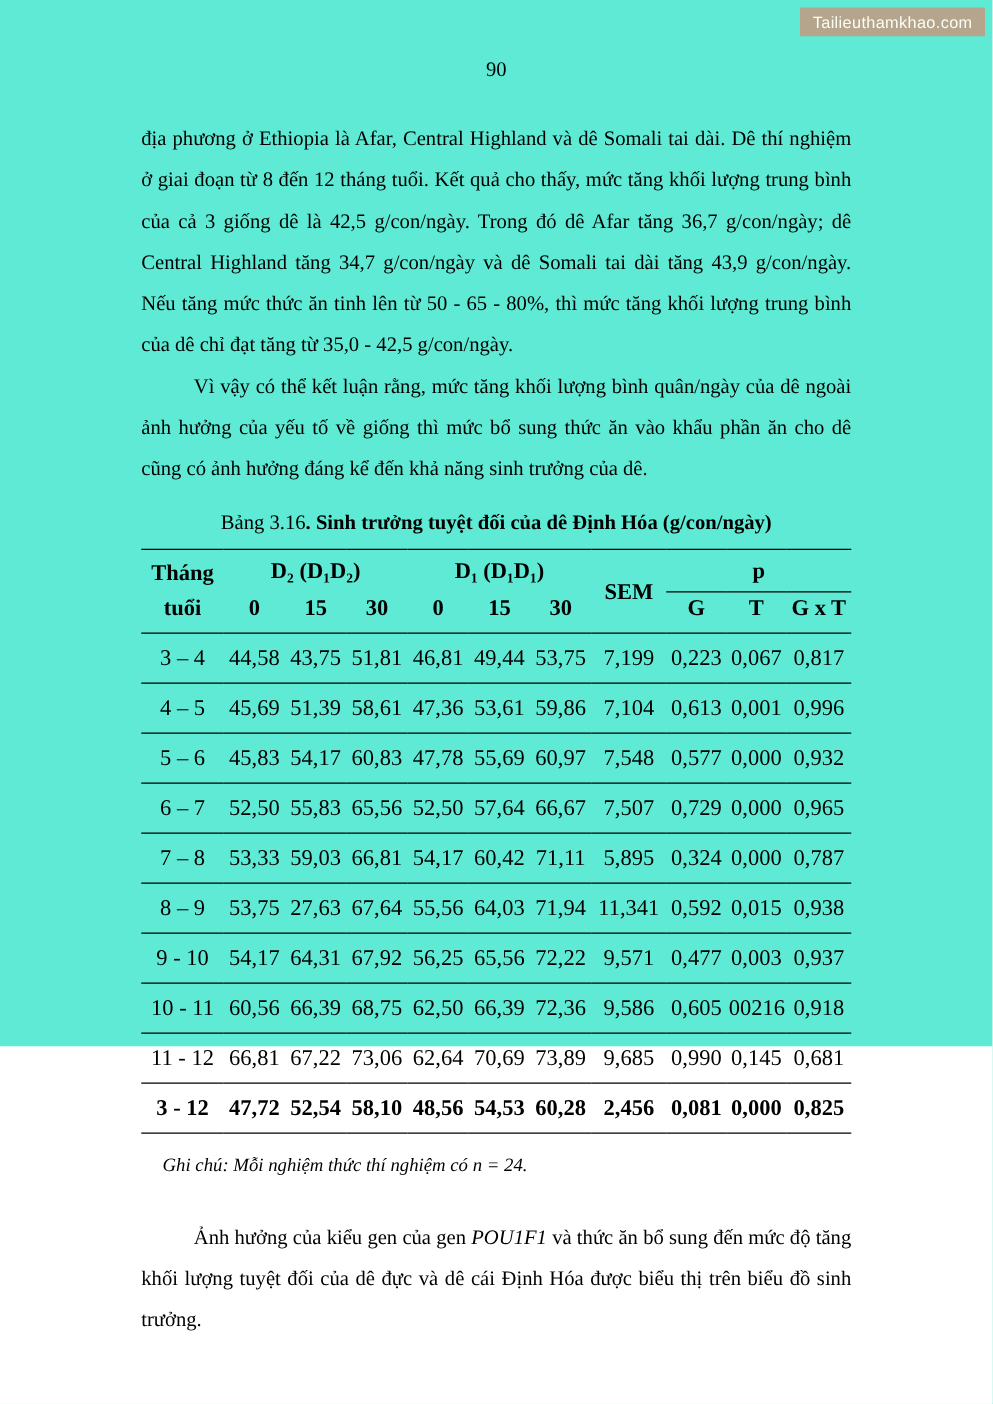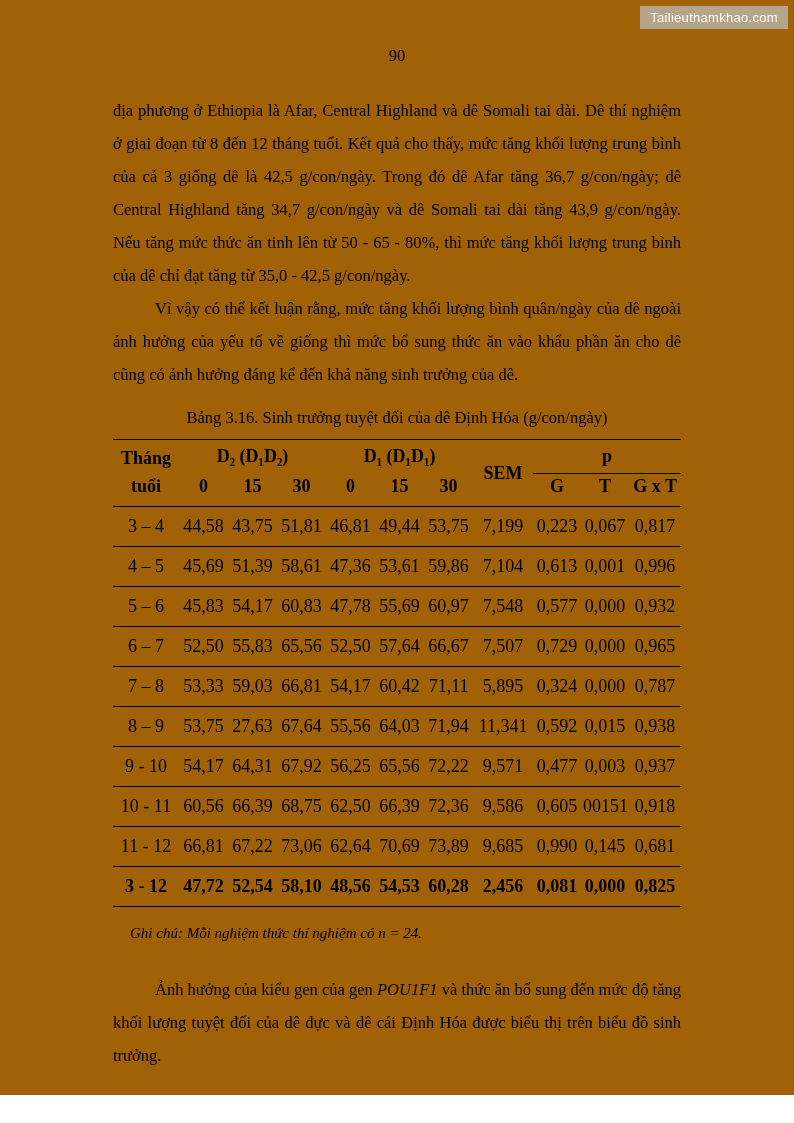--- a/index.html
+++ b/index.html
@@ -5,23 +5,23 @@
   * { margin: 0; padding: 0; box-sizing: border-box; }
   html, body { background: #ffffff; }
   body {
     width: 794px; height: 1123px;
     font-family: "Liberation Serif", serif;
     color: #000;
     overflow: hidden;
   }
   .page {
     position: relative;
-    width: 794px; height: 1095px;
+    width: 794px; height: 837px;
     padding: 40px 113px 40px 113px;
-    background: #a16207;
+    background: #5eead4;
   }
   .watermark {
     position: absolute;
     top: 6px; right: 6px;
     background: var(--watermark-bg, #b5a58d);
     color: var(--watermark-text, #fdfdf6);
     font-family: "Liberation Sans", sans-serif;
     font-size: 13px;
     padding: 4px 10px;
     letter-spacing: 0.3px;
@@ -36,21 +36,21 @@
     line-height: 2.0;
     text-align: justify;
   }
   p.indent { text-indent: 42px; }
   .table-title {
     text-align: center;
     font-size: 16.5px;
     margin-top: 14px;
     line-height: 1.6;
   }
-  .table-title .bold { font-weight: normal; }
+  .table-title .bold { font-weight: bold; }
   table {
     width: 100%;
     border-collapse: collapse;
     table-layout: fixed;
     margin-top: 8px;
     border-top: 1.5px solid #000;
     font-size: 18px;
   }
   col.c-label { width: 66px; }
   col.c-num   { width: 49px; }
@@ -231,21 +231,21 @@
         <tr>
           <td>10 - 11</td>
           <td>60,56</td>
           <td>66,39</td>
           <td>68,75</td>
           <td>62,50</td>
           <td>66,39</td>
           <td>72,36</td>
           <td>9,586</td>
           <td>0,605</td>
-          <td>00151</td>
+          <td>00216</td>
           <td>0,918</td>
         </tr>
         <tr>
           <td>11 - 12</td>
           <td>66,81</td>
           <td>67,22</td>
           <td>73,06</td>
           <td>62,64</td>
           <td>70,69</td>
           <td>73,89</td>

